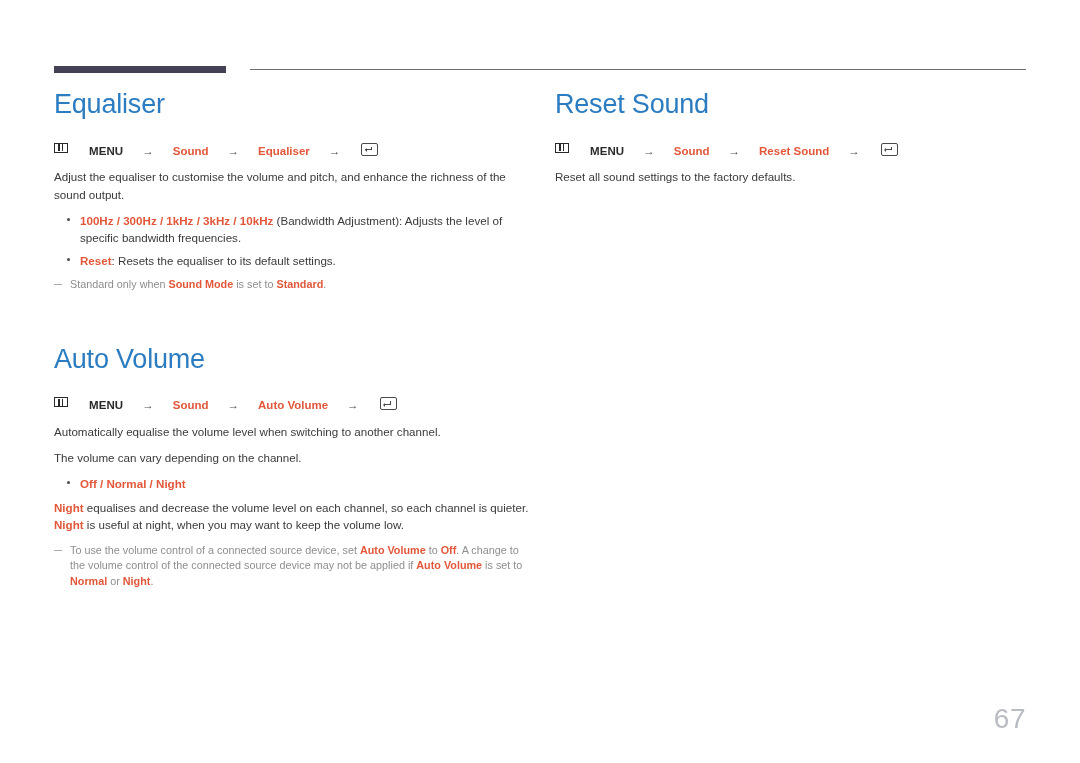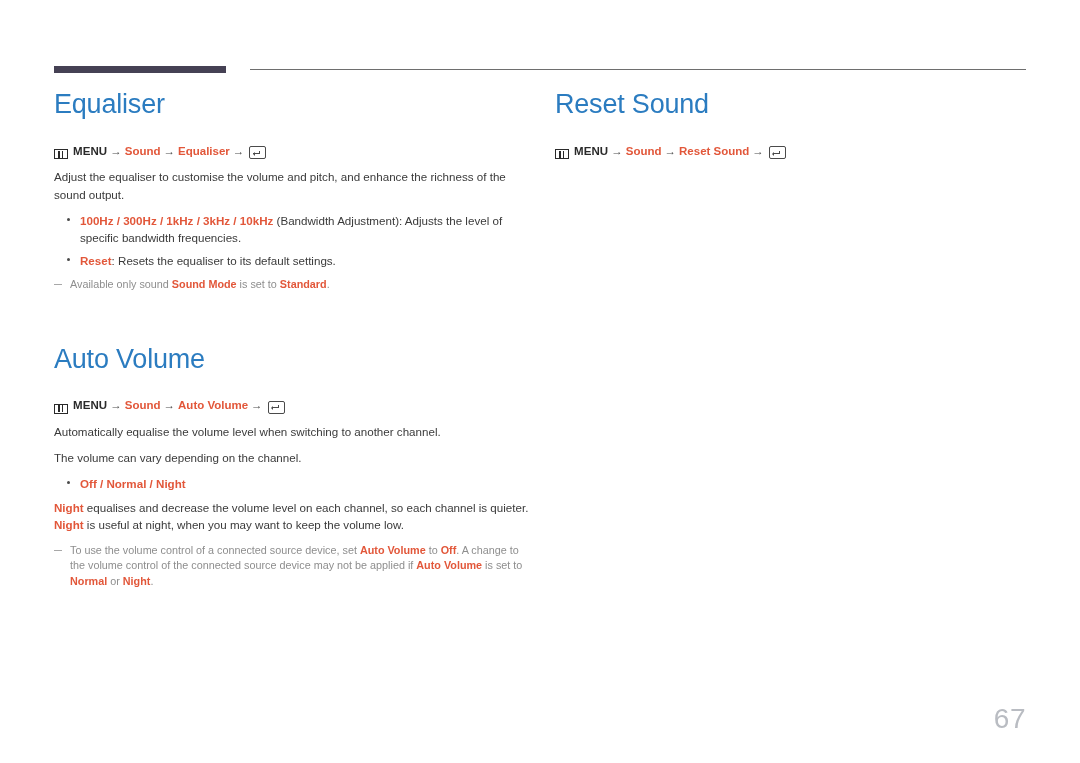--- a/index.html
+++ b/index.html
@@ -79,23 +79,23 @@
     margin-top: 52px;
   }
 
   
   .menu-path {
     font-size: 11.5px;
     line-height: 1.45;
     color: #333333;
     margin: 0 0 9px 0;
     display: flex;
-    align-items: flex-end;
+    align-items: flex-start;
     flex-wrap: wrap;
-    gap: 0;
+    gap: 16px;
   }
   .menu-icon {
     display: inline-block;
     width: 14px;
     height: 10px;
     border: 1.4px solid #2a2a2a;
     box-sizing: border-box;
     margin-right: 5px;
     position: relative;
     vertical-align: middle;
@@ -255,21 +255,21 @@
         <span class="enter-icon"></span>
       </div>
 
       <p class="body">Adjust the equaliser to customise the volume and pitch, and enhance the richness of the sound output.</p>
 
       <ul class="bullets">
         <li><span class="hl-b">100Hz / 300Hz / 1kHz / 3kHz / 10kHz</span><span> (Bandwidth Adjustment): Adjusts the level of specific bandwidth frequencies.</span></li>
         <li><span class="hl-b">Reset</span><span>: Resets the equaliser to its default settings.</span></li>
       </ul>
 
-      <p class="note"><span>Available only sound </span><span class="hl-b">Sound Mode</span><span> is set to </span><span class="hl-b">Standard</span><span>.</span></p>
+      <p class="note"><span>Standard only when </span><span class="hl-b">Sound Mode</span><span> is set to </span><span class="hl-b">Standard</span><span>.</span></p>
     </div>
 
     <div class="section auto-volume-section">
       <h1 class="section-title">Auto Volume</h1>
 
       <div class="menu-path">
         <span class="menu-icon"></span>
         <span class="menu-word">MENU</span>
         <span class="menu-arrow">→</span>
         <span class="menu-term">Sound</span>
@@ -303,19 +303,20 @@
         <span class="menu-icon"></span>
         <span class="menu-word">MENU</span>
         <span class="menu-arrow">→</span>
         <span class="menu-term">Sound</span>
         <span class="menu-arrow">→</span>
         <span class="menu-term">Reset Sound</span>
         <span class="menu-arrow">→</span>
         <span class="enter-icon"></span>
       </div>
 
+      <p class="body">Reset all sound settings to the factory defaults.</p>
     </div>
 
   </div>
 
 </div>
 
 <div class="page-number">67</div>
 
 </body></html>

